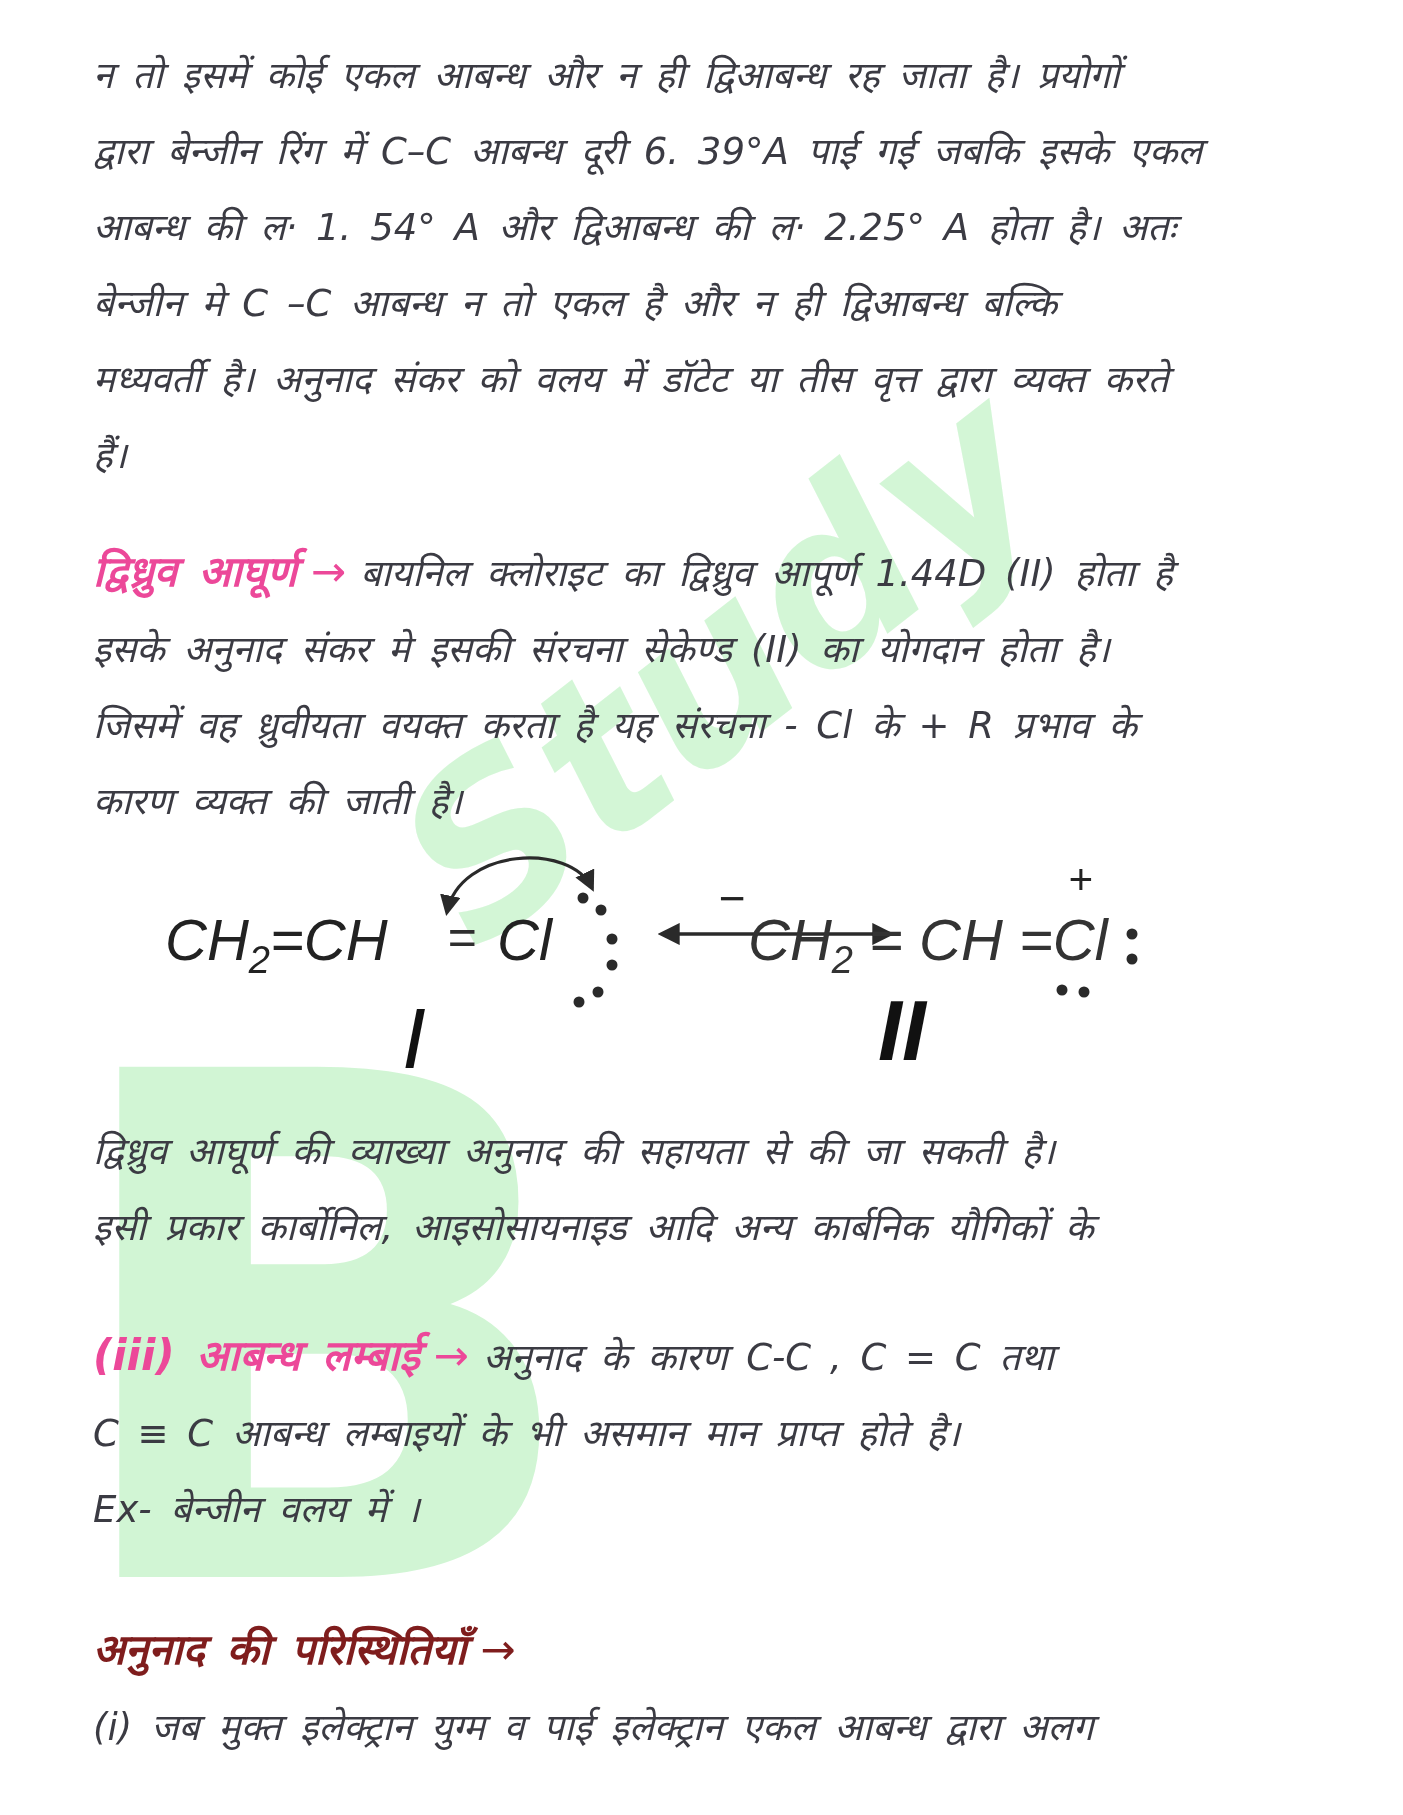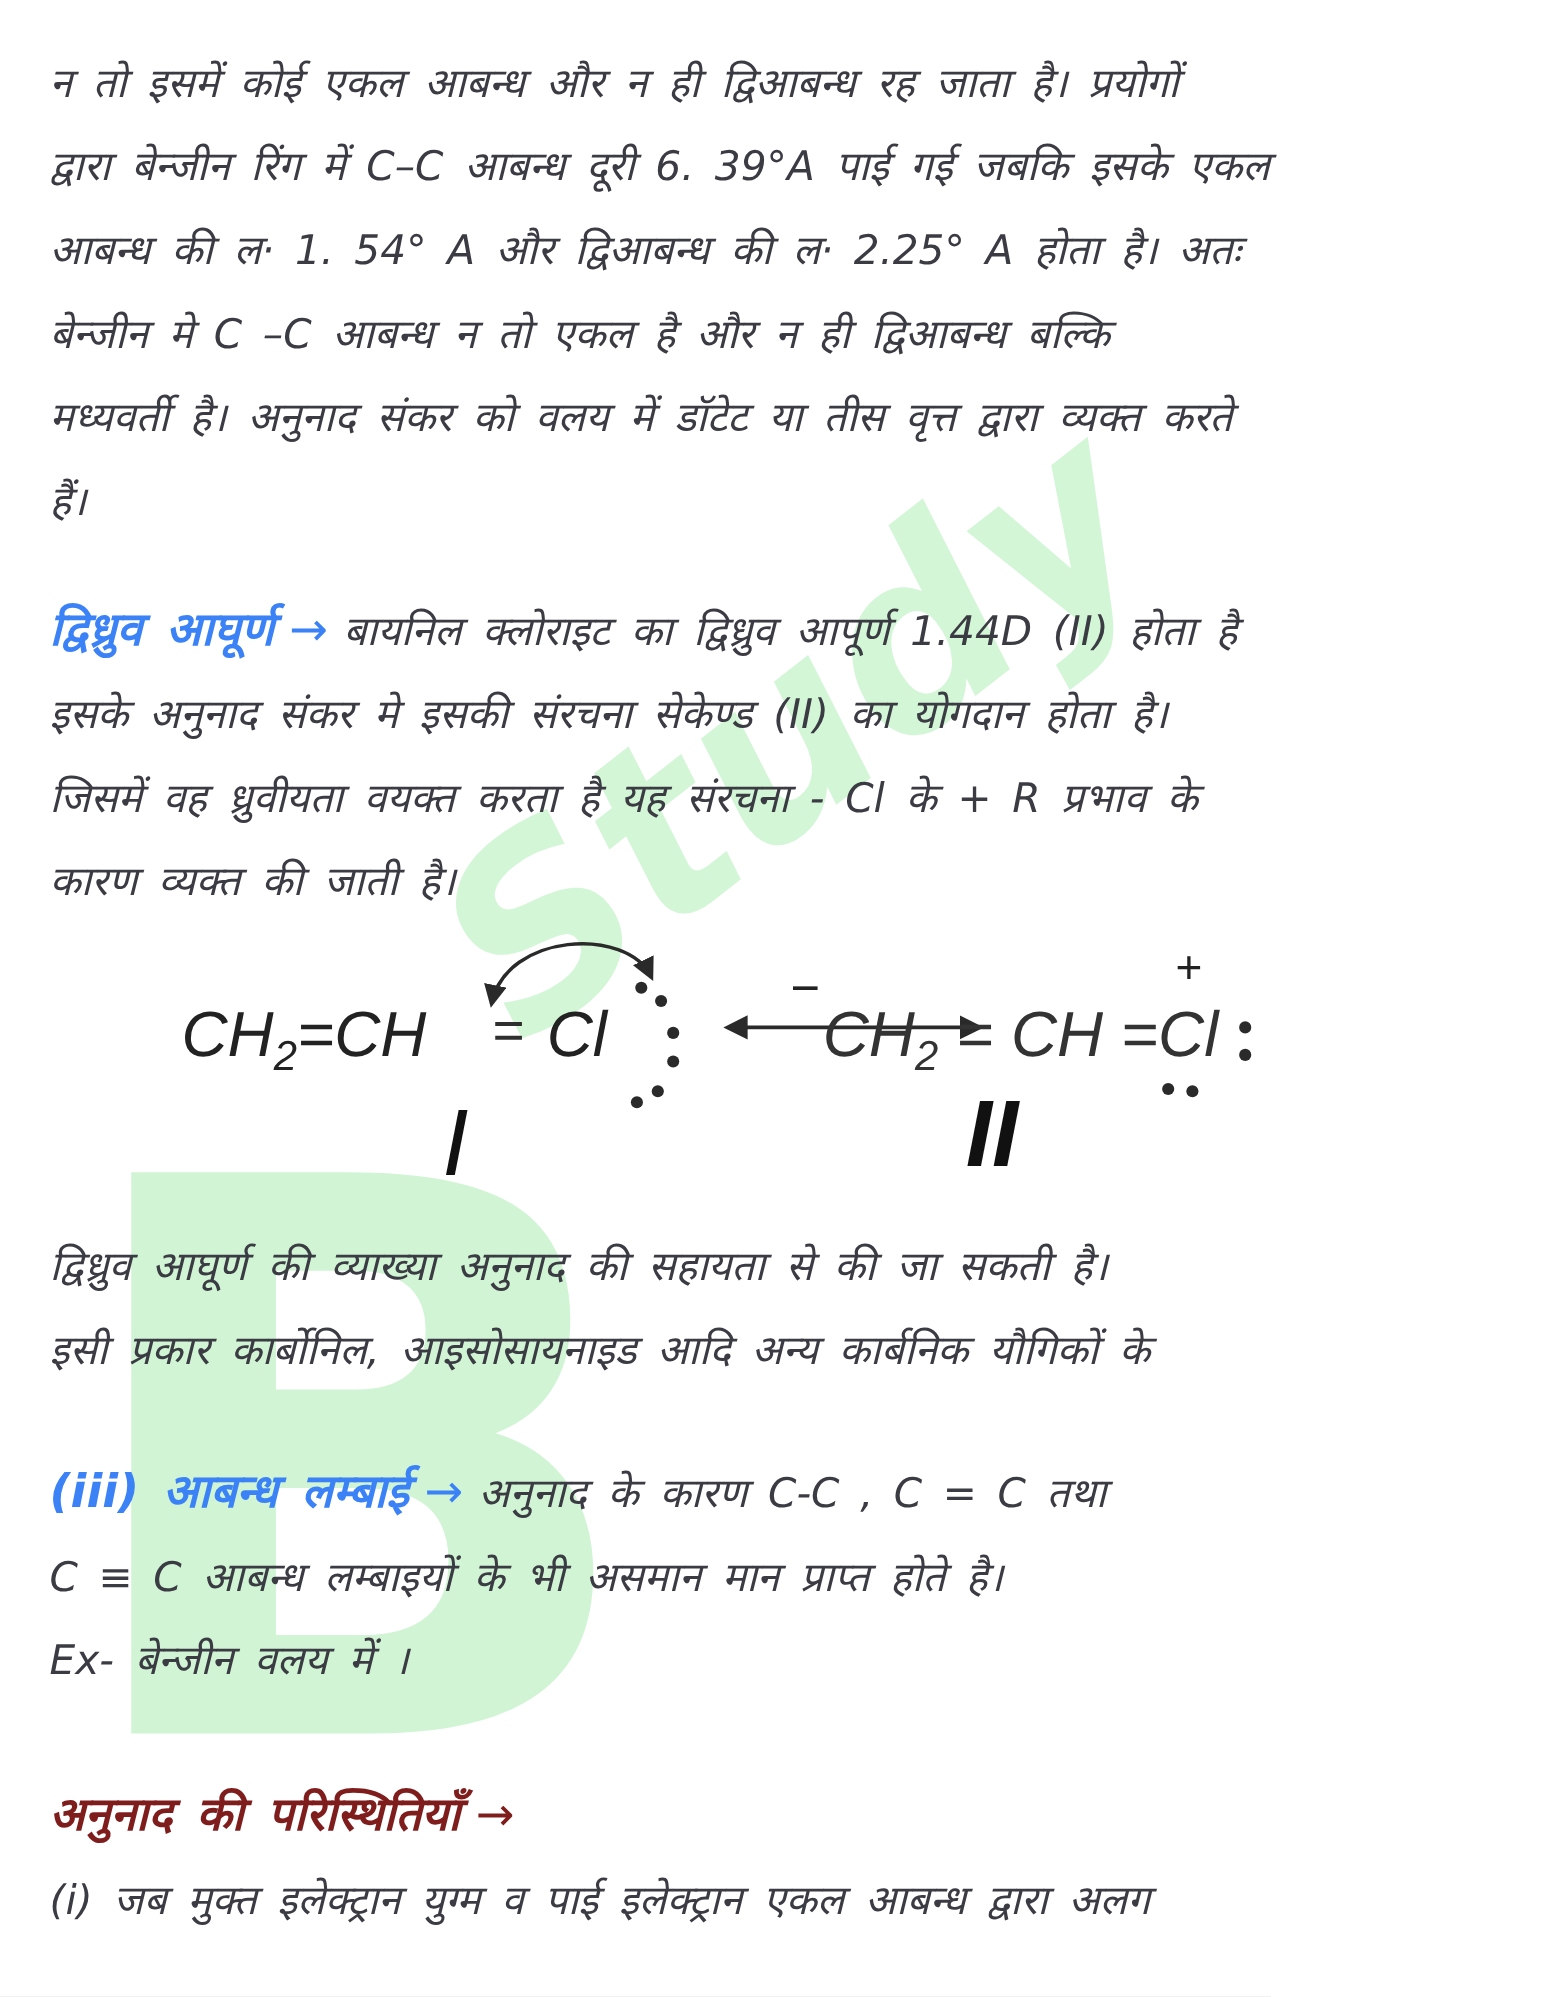--- a/index.html
+++ b/index.html
@@ -12,22 +12,22 @@
   }
   
   .wm{position:absolute;z-index:1;color:#c9f4cd;line-height:1;pointer-events:none;
       font-family:"DejaVu Sans",sans-serif;font-weight:bold;}
   .wm-logo{left:55px;top:985px;font-size:700px;opacity:.85;letter-spacing:-20px;}
   .wm-study{left:430px;top:780px;font-size:225px;transform:rotate(-38deg);
             transform-origin:left center;opacity:.8;font-style:italic;}
   
   .content{position:relative;z-index:2;padding:38px 30px 0 45px;}
   .body-text{font-size:37px;color:#3b3b43;font-style:italic;}
-  .line{line-height:76px;white-space:nowrap;word-spacing:7px;}
-  .h-green{color:#3b82f6;font-weight:bold;font-size:42px;font-style:italic;}
+  .line{line-height:76px;white-space:nowrap;word-spacing:7px;margin-left:48px;}
+  .h-green{color:#ec4899;font-weight:bold;font-size:42px;font-style:italic;}
   .h-blue{color:#7f1d1d;font-weight:bold;font-size:42px;font-style:italic;}
   .arrow{margin:0 14px;font-weight:normal;}
   .gap-40{height:40px;} .gap-24{height:24px;} .gap-52{height:52px;} .gap-64{height:64px;}
   .formula-row{position:relative;margin-left:-45px;width:1403px;height:250px;}
   svg text{font-family:"Liberation Sans","DejaVu Sans",sans-serif;}
 </style>
 </head>
 <body>
 
 <div class="page">

